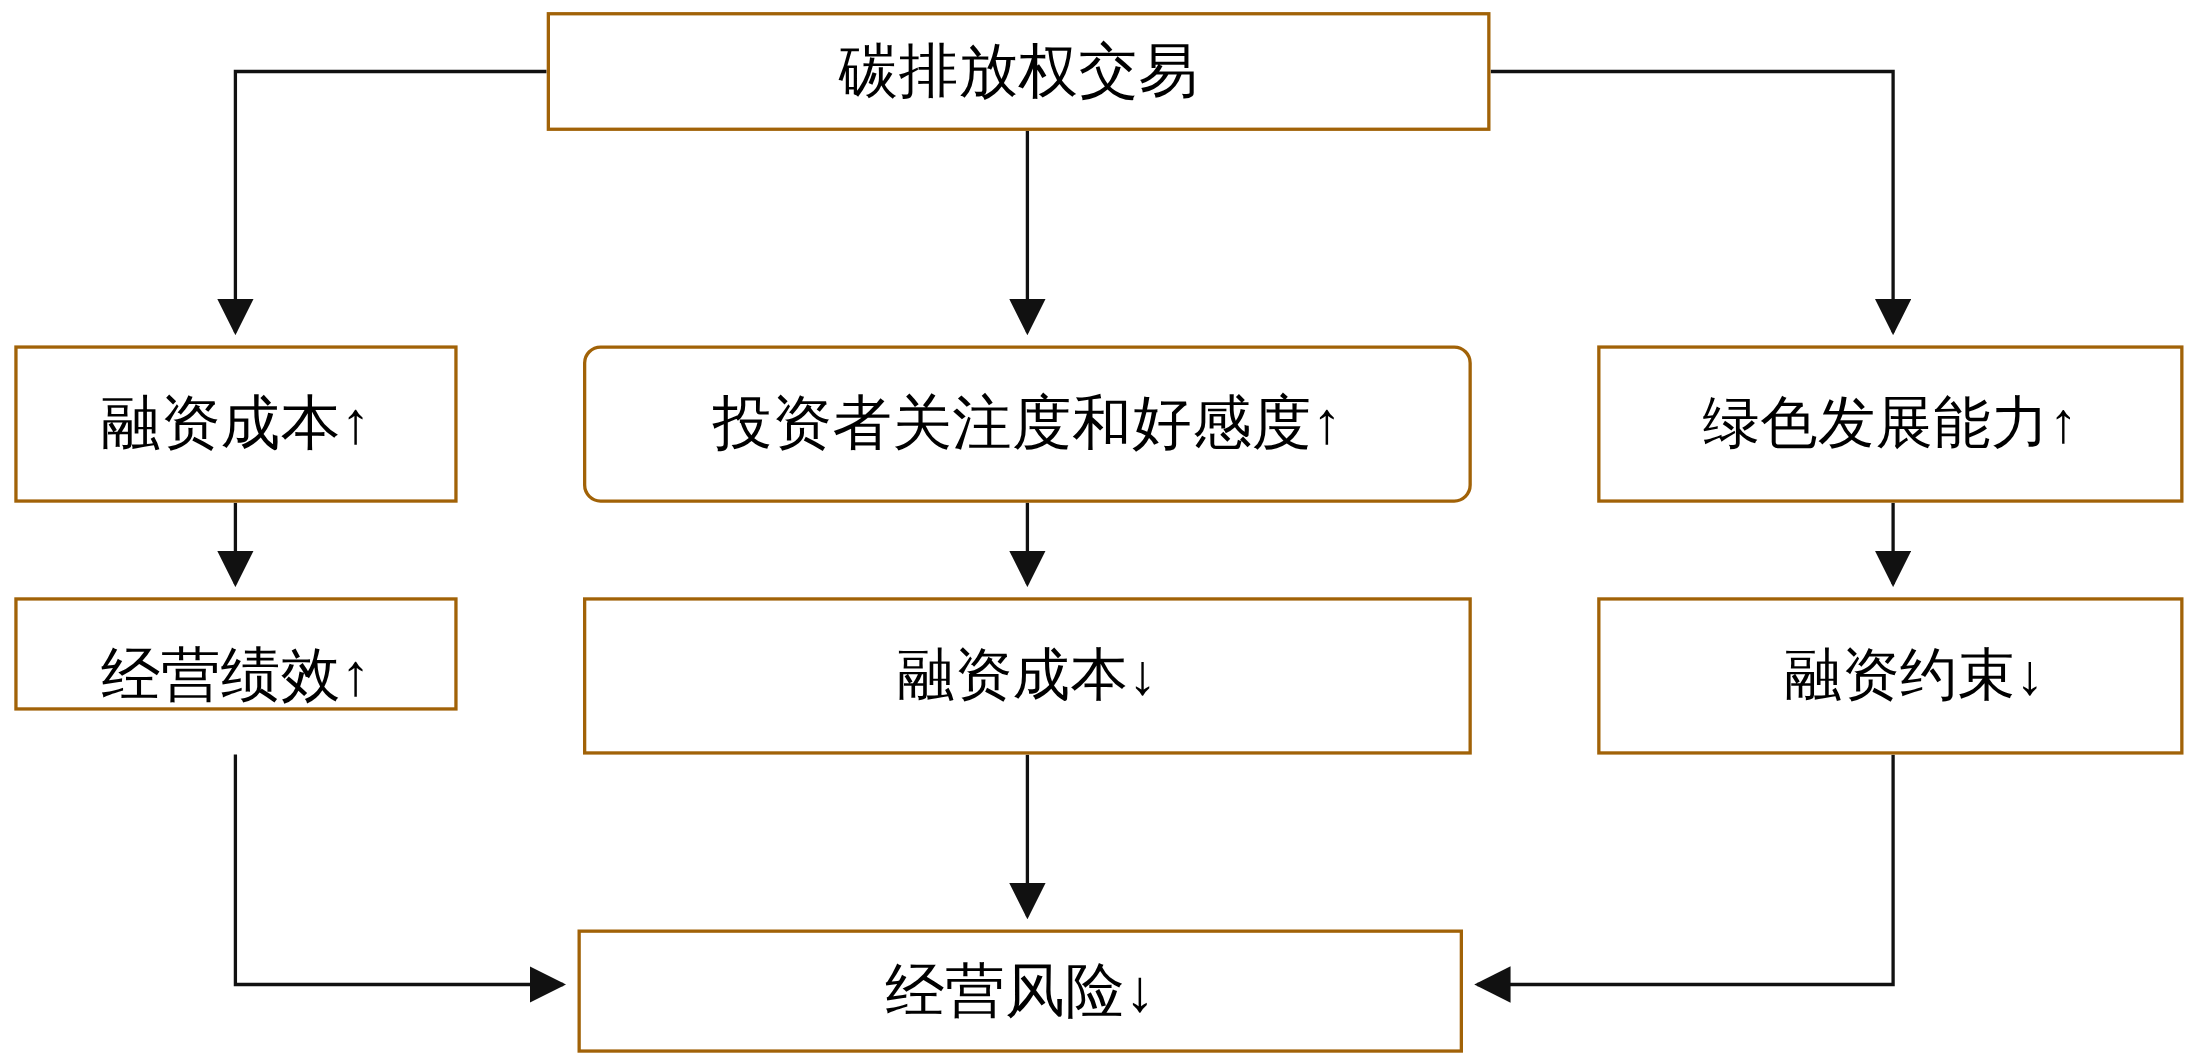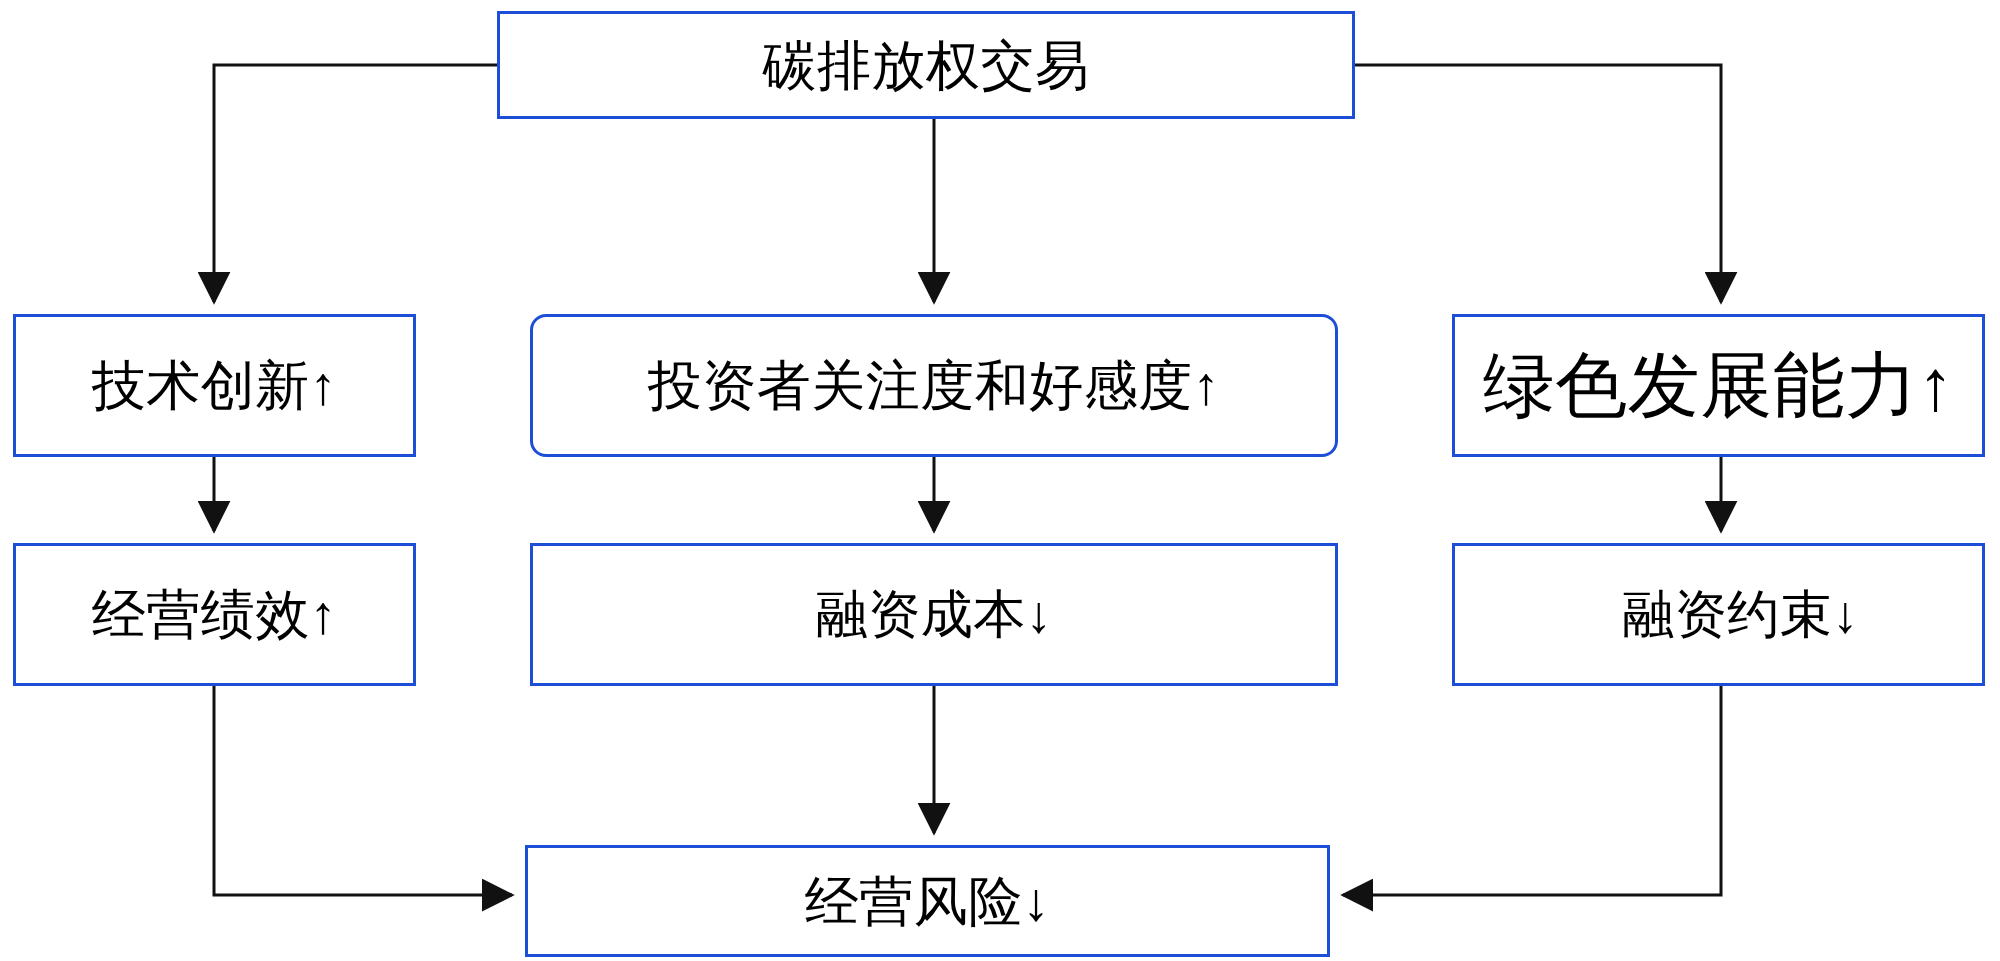--- a/index.html
+++ b/index.html
@@ -23,49 +23,49 @@
     left: 0;
     top: 0;
     width: 2000px;
     height: 961px;
     pointer-events: none;
   }
   .node-box {
     position: absolute;
     box-sizing: border-box;
     background: #ffffff;
-    border: 3px solid #1d4ed8;
+    border: 3px solid #a16207;
     display: flex;
     align-items: center;
     justify-content: center;
     z-index: 2;
   }
   .node-label {
     display: block;
     color: #000000;
     font-family: "Liberation Sans", "DejaVu Sans", sans-serif;
     font-weight: 400;
     line-height: 1.05;
     white-space: nowrap;
     letter-spacing: 0.5px;
   }
   
   #node-carbon-trading   { left: 497px;  top: 11px;  width: 858px; height: 108px; }
   #node-tech-innovation  { left: 13px;   top: 314px; width: 403px; height: 143px; }
   #node-investor-attention { left: 530px; top: 314px; width: 808px; height: 143px; border-radius: 16px; }
   #node-green-capability { left: 1452px; top: 314px; width: 533px; height: 143px; }
-  #node-operating-perf   { left: 13px;   top: 543px; width: 403px; height: 143px; }
+  #node-operating-perf   { left: 13px;   top: 543px; width: 403px; height: 103px; align-items: flex-end; }
   #node-financing-cost   { left: 530px;  top: 543px; width: 808px; height: 143px; }
   #node-financing-constraint { left: 1452px; top: 543px; width: 533px; height: 143px; }
   #node-operating-risk   { left: 525px;  top: 845px; width: 805px; height: 112px; }
 
   #node-carbon-trading .node-label      { font-size: 54px; }
   #node-tech-innovation .node-label     { font-size: 54px; }
   #node-investor-attention .node-label  { font-size: 54px; }
-  #node-green-capability .node-label    { font-size: 72px; text-align: center; }
+  #node-green-capability .node-label    { font-size: 52px; text-align: center; }
   #node-operating-perf .node-label      { font-size: 54px; }
   #node-financing-cost .node-label      { font-size: 52px; }
   #node-financing-constraint .node-label{ font-size: 52px; margin-left: 44px; }
   #node-operating-risk .node-label      { font-size: 54px; }
 </style>
 </head>
 <body>
 
 <div id="diagram-root">
 
@@ -114,21 +114,21 @@
     <g>
       <path d="M 1721 686 L 1721 895 L 1343 895" fill="none" stroke="#111111" stroke-width="3" marker-end="url(#arrow-head)"></path>
     </g>
   </svg>
 
   <div class="node-box" id="node-carbon-trading">
     <span class="node-label">碳排放权交易</span>
   </div>
 
   <div class="node-box" id="node-tech-innovation">
-    <span class="node-label">技术创新↑</span>
+    <span class="node-label">融资成本↑</span>
   </div>
 
   <div class="node-box" id="node-investor-attention">
     <span class="node-label">投资者关注度和好感度↑</span>
   </div>
 
   <div class="node-box" id="node-green-capability">
     <span class="node-label">绿色发展能力↑</span>
   </div>
 

